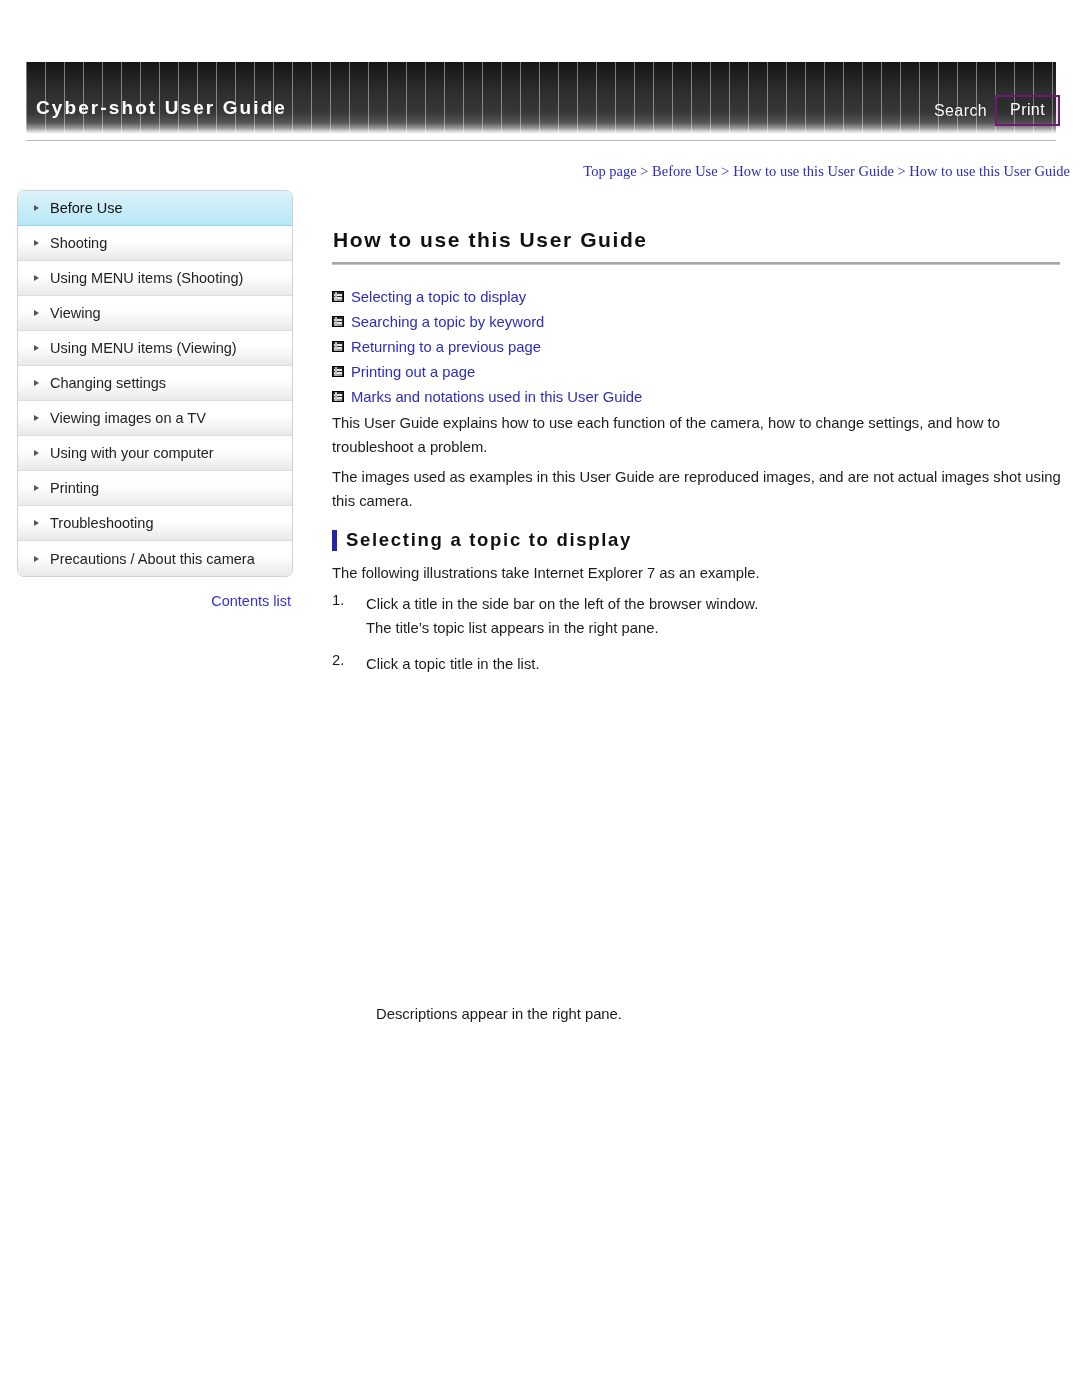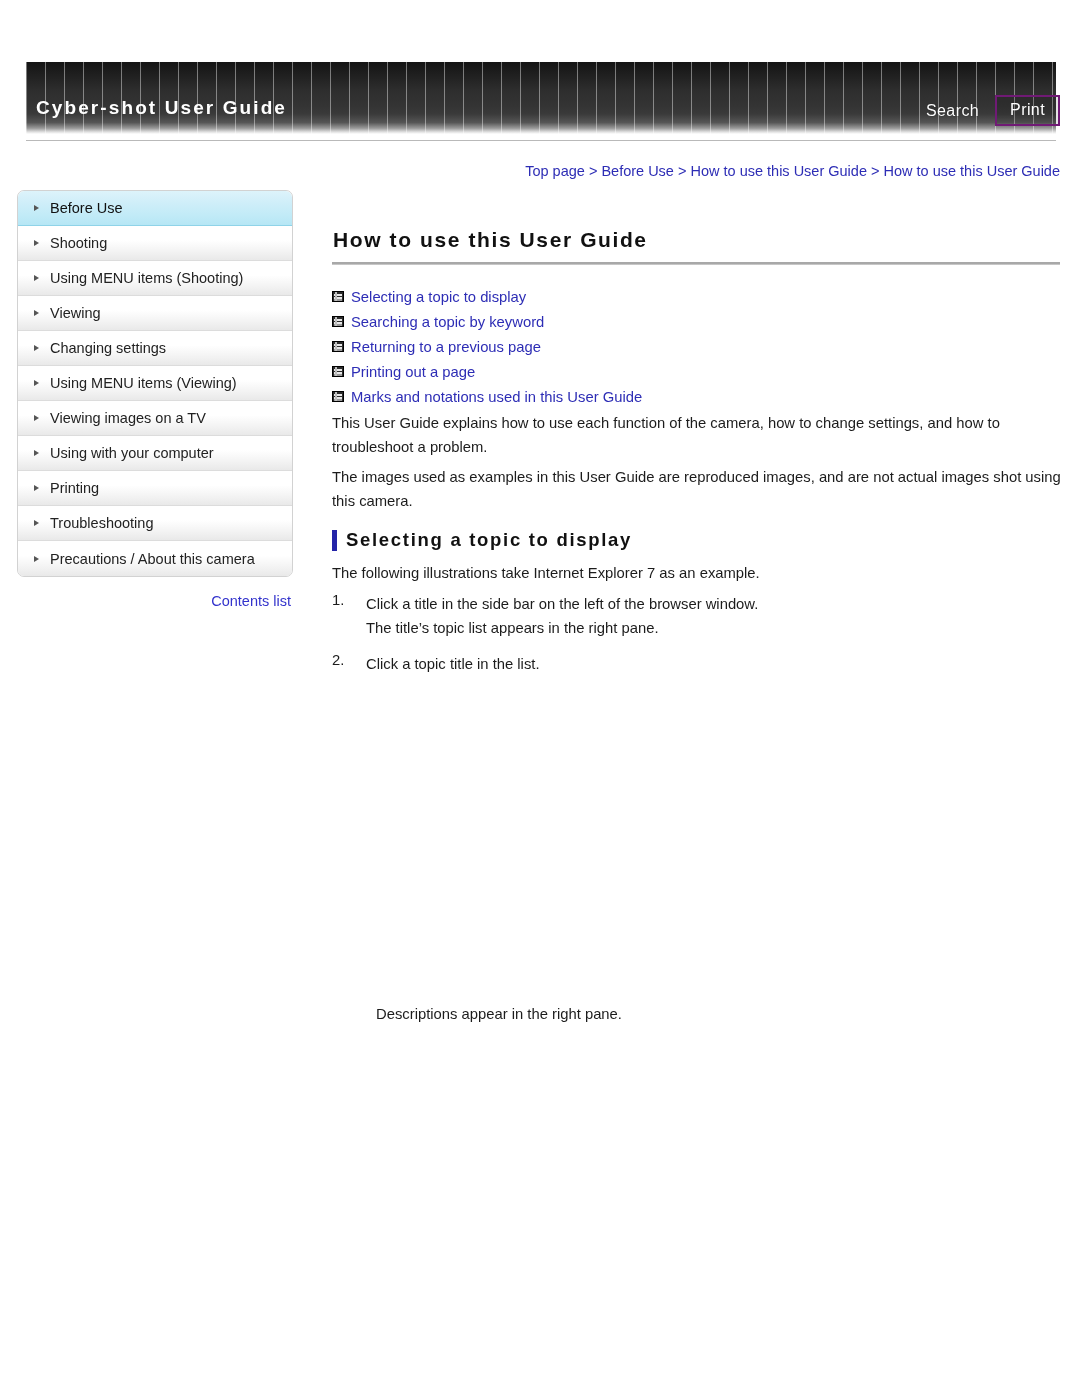--- a/index.html
+++ b/index.html
@@ -58,21 +58,21 @@
     letter-spacing: 2.1px;
     white-space: nowrap;
     font-family: "Liberation Sans", sans-serif;
   }
   .header-actions {
     position: absolute;
     right: 20px;
     top: 95px;
     display: flex;
     align-items: center;
-    gap: 16px;
+    gap: 8px;
   }
   .search-link {
     font-size: 16px;
     color: #ffffff;
     letter-spacing: 0.4px;
     cursor: pointer;
     white-space: nowrap;
     text-shadow: 0 0 1px rgba(0,0,0,0.6);
   }
   .print-button {
@@ -137,27 +137,28 @@
     font-size: 14.5px;
     color: #3333cc;
     cursor: pointer;
     box-sizing: border-box;
     padding-right: 2px;
   }
 
   
   .breadcrumb {
     position: absolute;
-    left: 325px;
+    left: 335px;
     top: 163px;
     width: 735px;
     text-align: right;
     font-size: 14.5px;
     color: #2d2db5;
     white-space: nowrap;
+    font-family: Liberation Serif, serif;
   }
   .breadcrumb .crumb { cursor: pointer; }
   .breadcrumb .sep { color: #2d2db5; }
 
   .page-title {
     position: absolute;
     left: 333px;
     top: 228px;
     font-size: 21px;
     font-weight: bold;
@@ -319,25 +320,25 @@
     <div class="nav-item">
       <span class="nav-arrow"></span>
       <span class="nav-label">Using MENU items (Shooting)</span>
     </div>
     <div class="nav-item">
       <span class="nav-arrow"></span>
       <span class="nav-label">Viewing</span>
     </div>
     <div class="nav-item">
       <span class="nav-arrow"></span>
+      <span class="nav-label">Using MENU items (Viewing)</span>
+    </div>
+    <div class="nav-item">
+      <span class="nav-arrow"></span>
       <span class="nav-label">Changing settings</span>
-    </div>
-    <div class="nav-item">
-      <span class="nav-arrow"></span>
-      <span class="nav-label">Using MENU items (Viewing)</span>
     </div>
     <div class="nav-item">
       <span class="nav-arrow"></span>
       <span class="nav-label">Viewing images on a TV</span>
     </div>
     <div class="nav-item">
       <span class="nav-arrow"></span>
       <span class="nav-label">Using with your computer</span>
     </div>
     <div class="nav-item">

